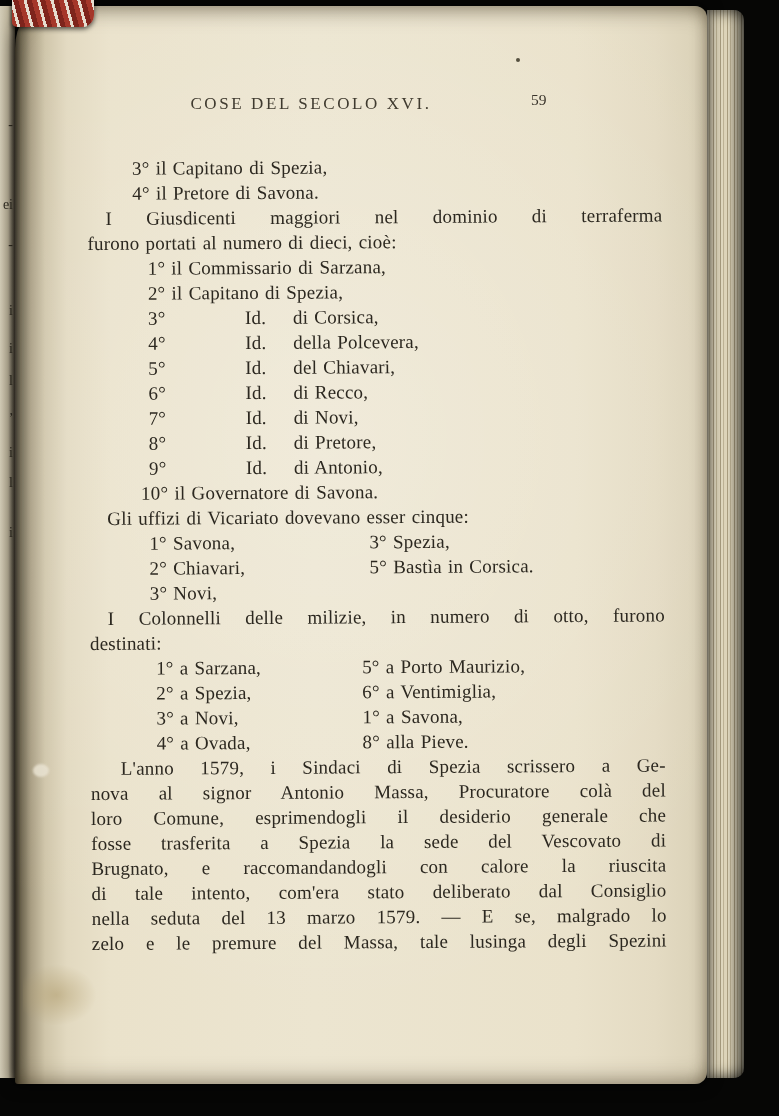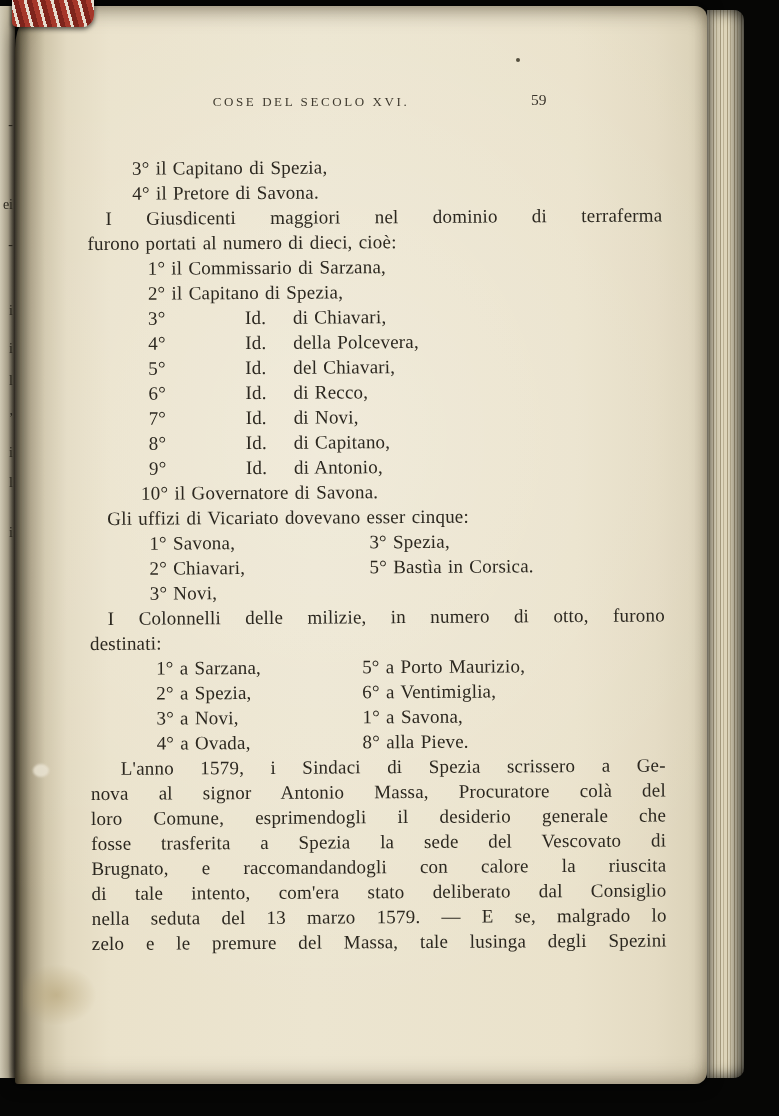--- a/index.html
+++ b/index.html
@@ -70,21 +70,21 @@
     border-radius: 0 10px 10px 0;
     box-shadow: inset 0 10px 14px -8px rgba(0,0,0,0.7), inset 0 -10px 14px -8px rgba(0,0,0,0.7);
     z-index: 1;
   }
 
   
   .header { position: absolute; top: 88px; left: 0; width: 100%; }
   .running-title {
     position: absolute; left: 146px; top: 0;
     width: 300px; text-align: center;
-    font-size: 13px; letter-spacing: 2.6px;
+    font-size: 17px; letter-spacing: 2.6px;
     color: #3f3a2f; white-space: nowrap;
   }
   .page-number {
     position: absolute; left: 516px; top: -3px;
     font-size: 15.5px; color: #3a352c; text-align: center;
   }
   .speck {
     position: absolute; left: 501px; top: 52px;
     width: 4px; height: 4px; border-radius: 50%;
     background: #55503f;
@@ -165,36 +165,36 @@
       <div class="line ind45">3° il Capitano di Spezia,</div>
       <div class="line ind45">4° il Pretore di Savona.</div>
 
       <div class="line pind just">I Giusdicenti maggiori nel dominio di terraferma</div>
       <div class="line">furono portati al numero di dieci, cioè:</div>
 
       <div class="line grow">1° il Commissario di Sarzana,</div>
       <div class="line grow">2° il Capitano di Spezia,</div>
 
       <div class="line grow">
-        <span class="gnum">3°</span><span class="gidlbl">Id.</span><span>di Chiavari,</span>
+        <span class="gnum">3°</span><span class="gidlbl">Id.</span><span>di Corsica,</span>
       </div>
       <div class="line grow">
         <span class="gnum">4°</span><span class="gidlbl">Id.</span><span>della Polcevera,</span>
       </div>
       <div class="line grow">
         <span class="gnum">5°</span><span class="gidlbl">Id.</span><span>del Chiavari,</span>
       </div>
       <div class="line grow">
         <span class="gnum">6°</span><span class="gidlbl">Id.</span><span>di Recco,</span>
       </div>
       <div class="line grow">
         <span class="gnum">7°</span><span class="gidlbl">Id.</span><span>di Novi,</span>
       </div>
       <div class="line grow">
-        <span class="gnum">8°</span><span class="gidlbl">Id.</span><span>di Capitano,</span>
+        <span class="gnum">8°</span><span class="gidlbl">Id.</span><span>di Pretore,</span>
       </div>
       <div class="line grow">
         <span class="gnum">9°</span><span class="gidlbl">Id.</span><span>di Antonio,</span>
       </div>
 
       <div class="line grow10">10° il Governatore di Savona.</div>
 
       <div class="line pind">Gli uffizi di Vicariato dovevano esser cinque:</div>
 
       <div class="line cols">

